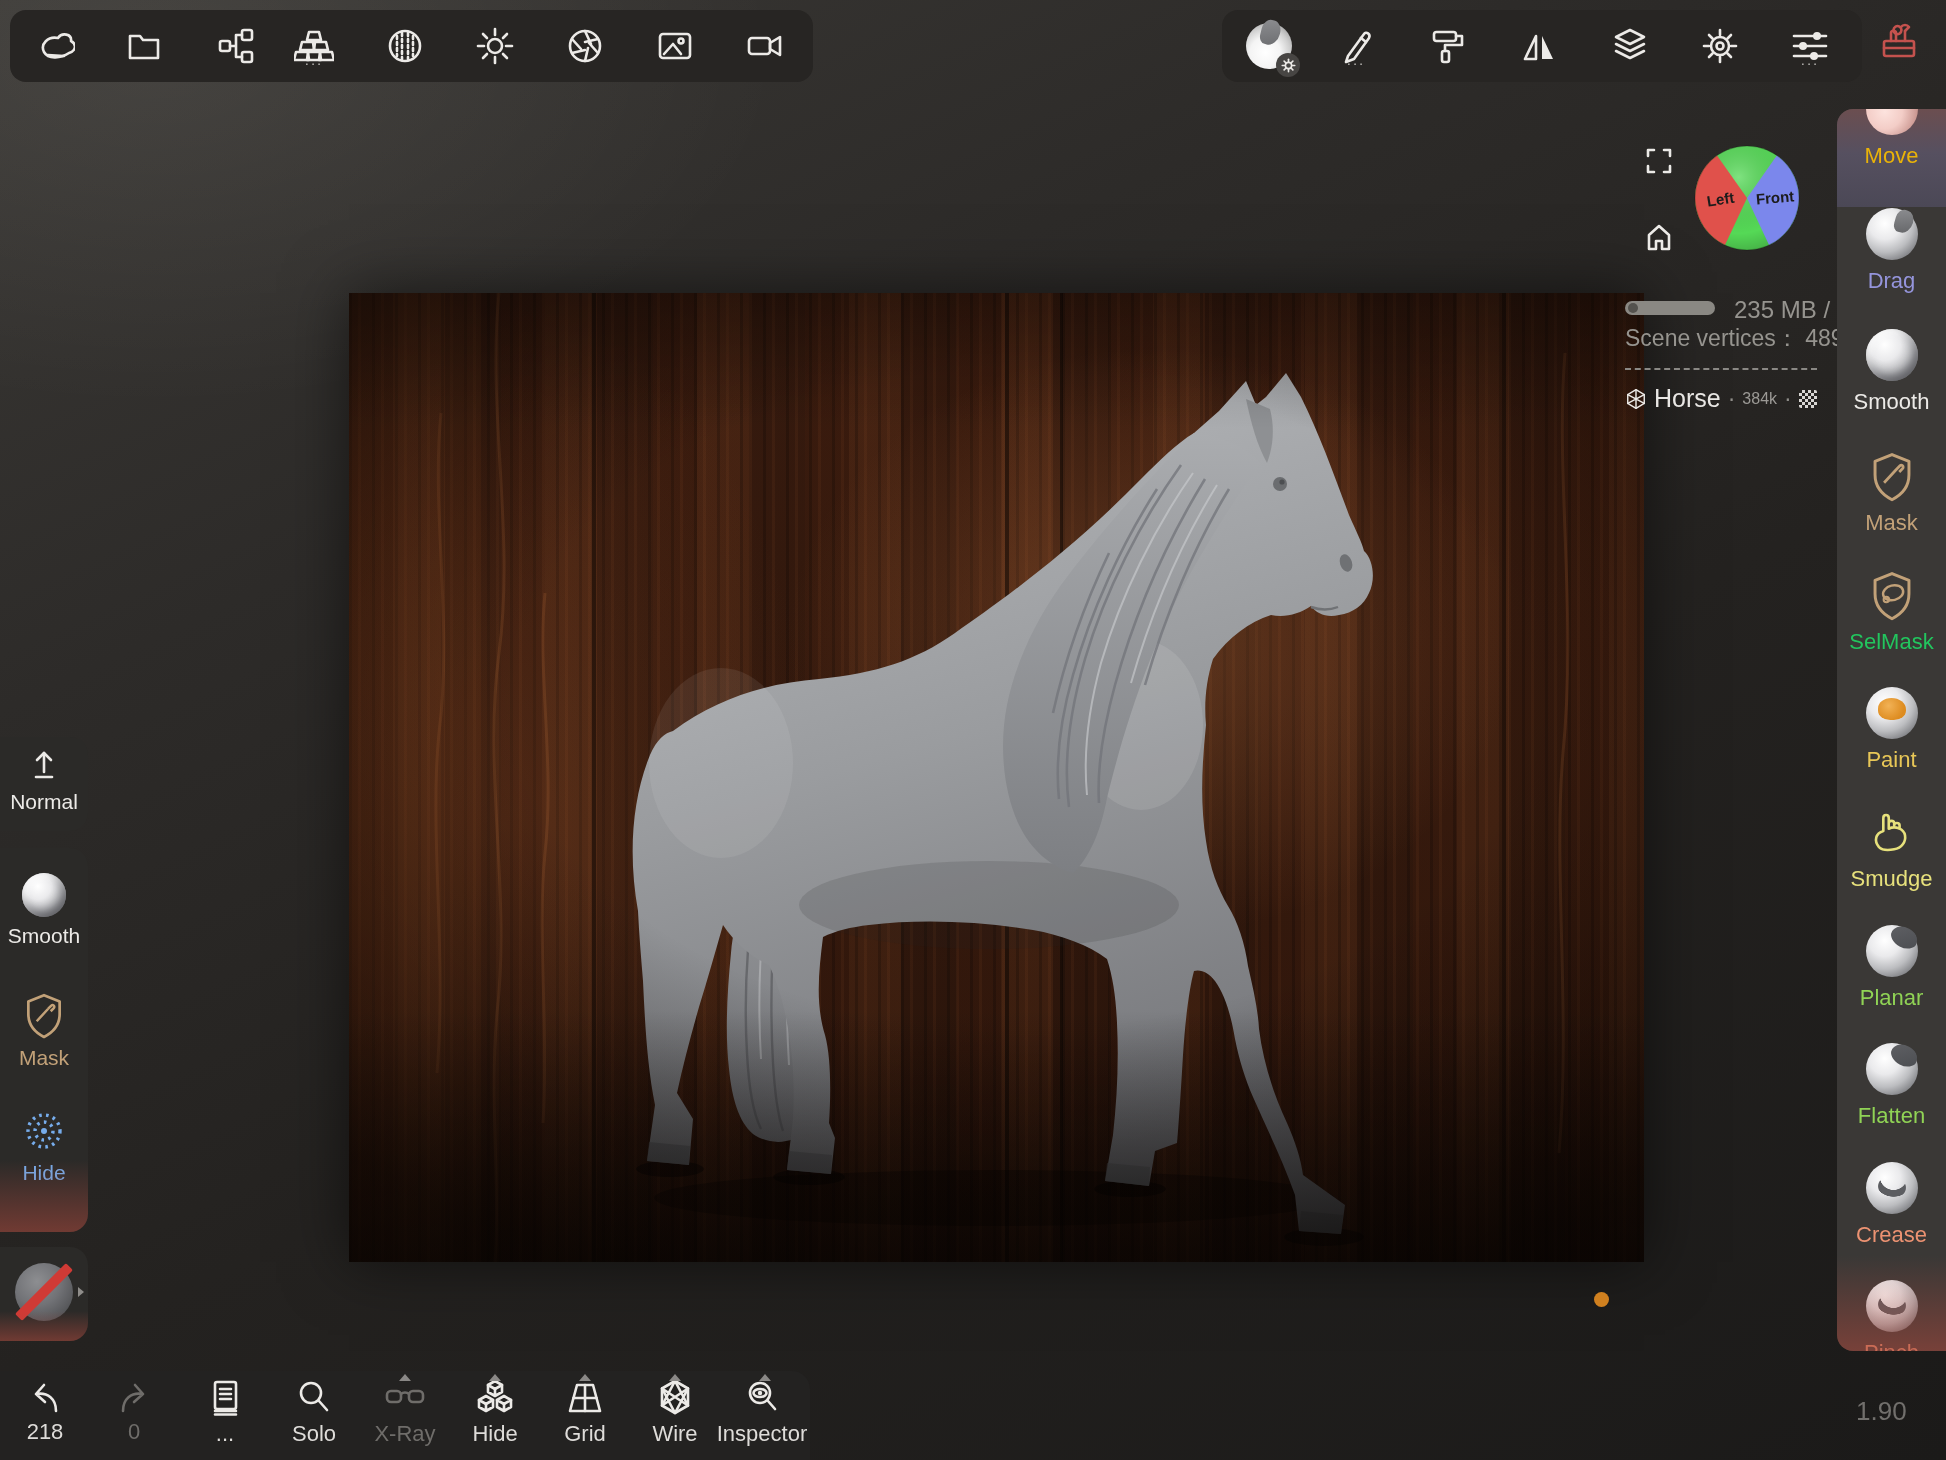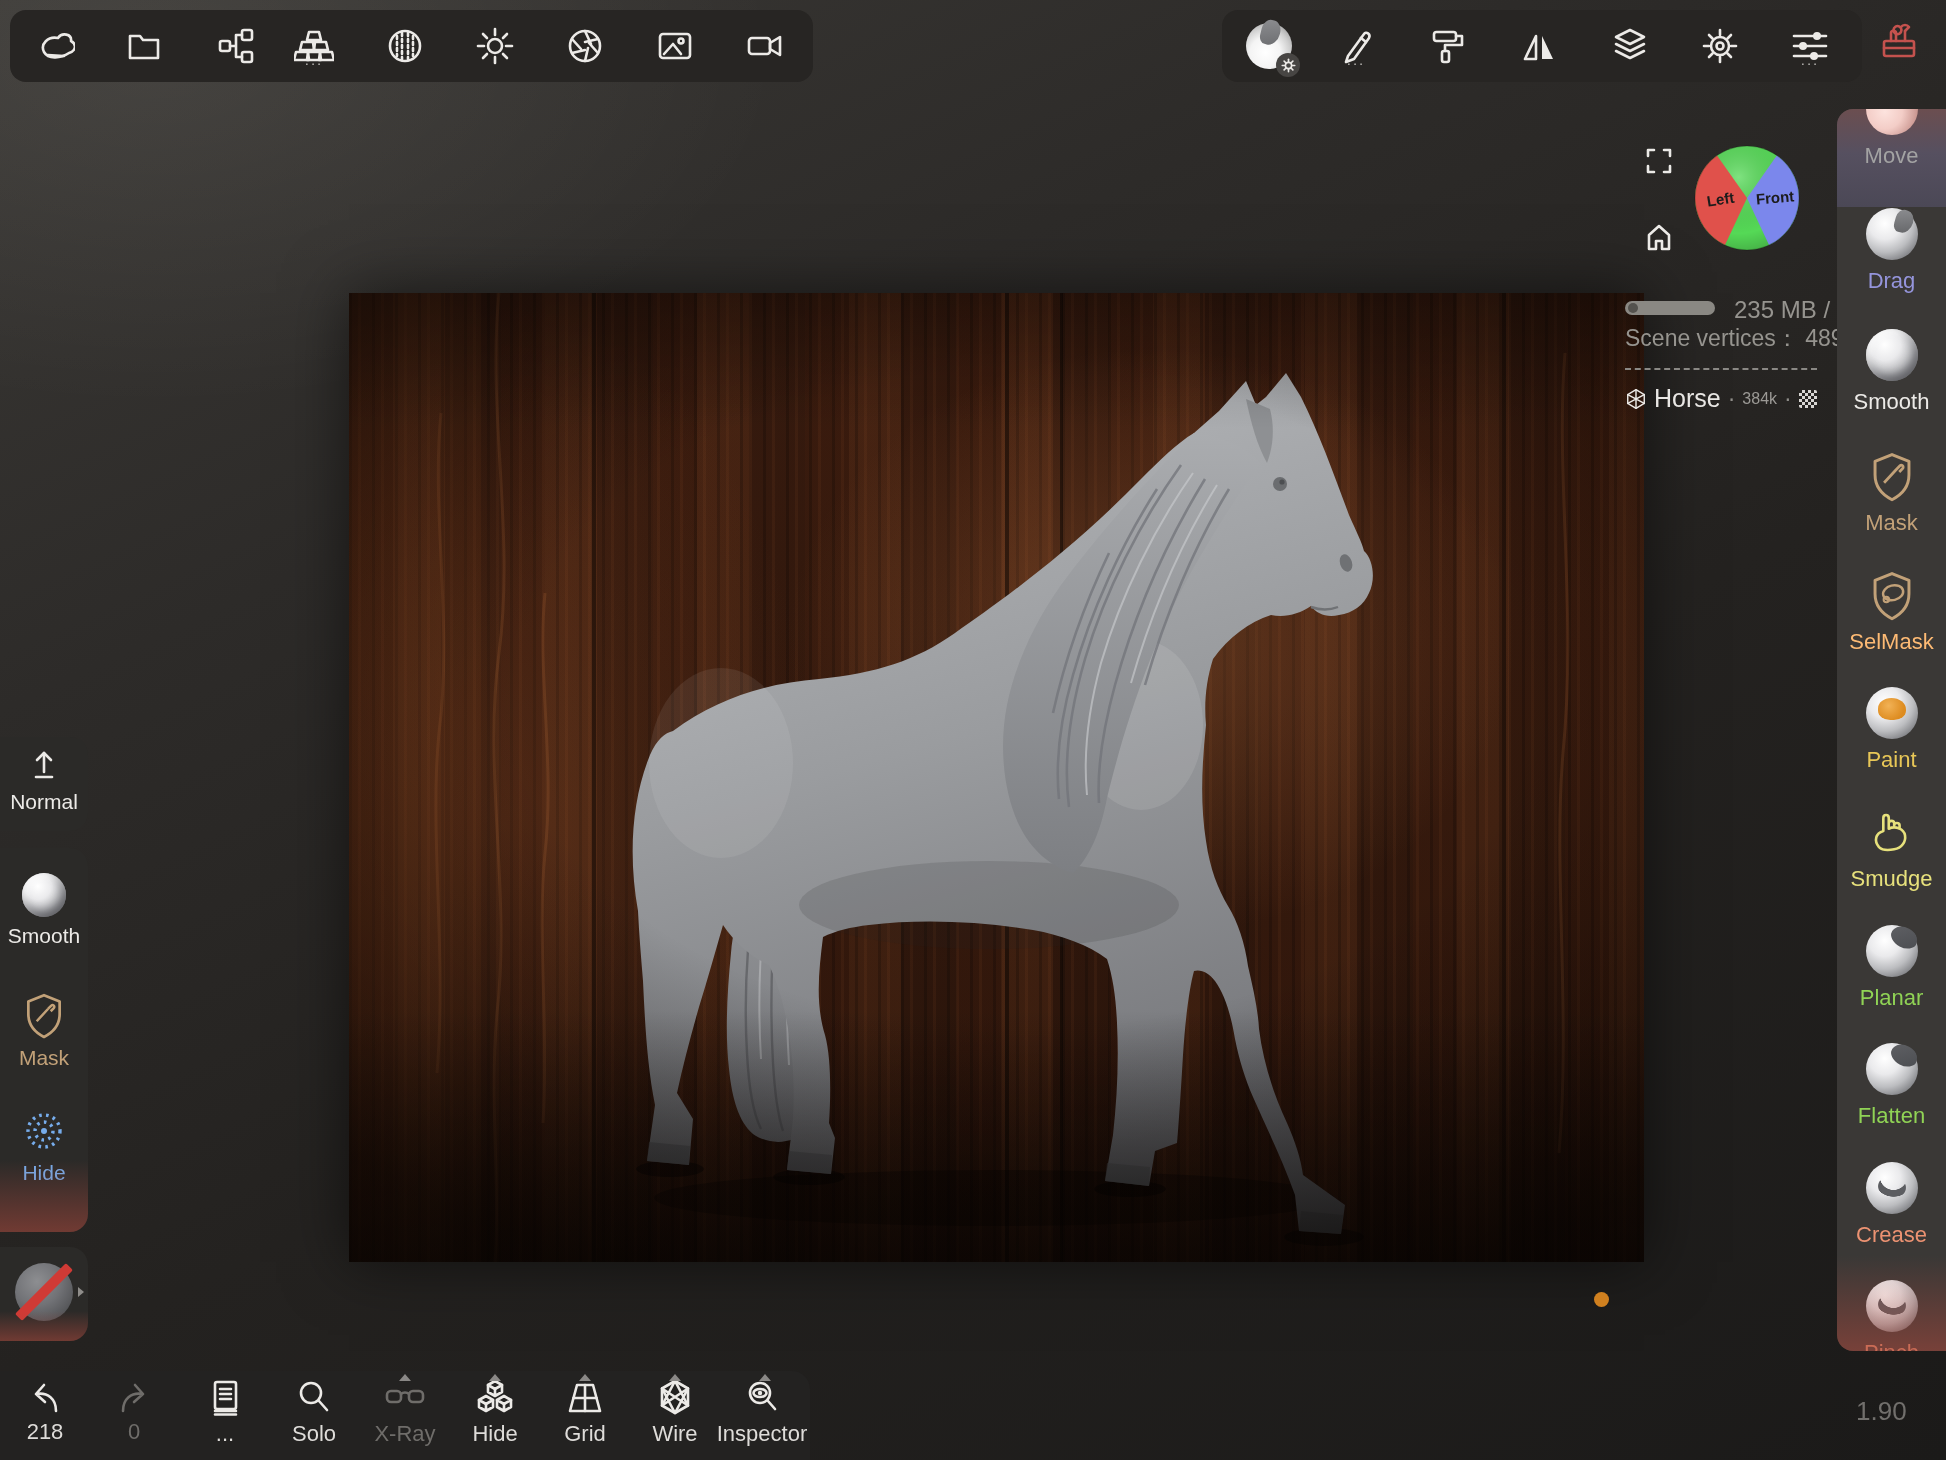--- a/index.html
+++ b/index.html
@@ -477,21 +477,21 @@
       </div>
     </div>
     <div class="d-caret"></div>
     <div class="redfade" style="height:30px"></div>
   </div>
 
   <div class="rbar">
     <div class="rsel"></div>
     <div class="rtool" style="top:-26px">
       <div class="sph sph-move"></div>
-      <span class="rlabel" style="color: #a3a3a3;">Move</span>
+      <span class="rlabel" style="color: #eab308;">Move</span>
     </div>
     <div class="rtool" style="top:99px">
       <div class="sph sph-drag"></div>
       <span class="rlabel" style="color: rgb(149, 149, 220);">Drag</span>
     </div>
     <div class="rtool" style="top:220px">
       <div class="sph sph-smooth"></div>
       <span class="rlabel" style="color: rgb(236, 234, 231);">Smooth</span>
     </div>
     <div class="rtool" style="top:341px">
@@ -500,21 +500,21 @@
           <path d="M15,29 L26,17 M26,17 l3,-3 a1.6,1.6 0 0 1 2.4,2.4 l-3,3" stroke="#c2a178" stroke-width="2.4" fill="none"></path>
         </svg>
       <span class="rlabel" style="color: rgb(194, 161, 120);">Mask</span>
     </div>
     <div class="rtool" style="top:460px">
       <svg width="50" height="52" viewBox="0 0 44 46">
           <path d="M22,4 L37,10 V22 C37,33 30,40 22,44 C14,40 7,33 7,22 V10 Z" fill="none" stroke="#c2a178" stroke-width="2.6" stroke-linejoin="round"></path>
           <ellipse cx="23" cy="21" rx="9" ry="6.5" transform="rotate(-14 23 21)" fill="none" stroke="#c2a178" stroke-width="2.2"></ellipse>
           <circle cx="17" cy="27" r="2.4" fill="none" stroke="#c2a178" stroke-width="1.8"></circle>
         </svg>
-      <span class="rlabel" style="color: #fdba74;">SelMask</span>
+      <span class="rlabel" style="color: #22c55e;">SelMask</span>
     </div>
     <div class="rtool" style="top:578px">
       <div class="sph sph-paint"></div>
       <span class="rlabel" style="color: rgb(232, 199, 87);">Paint</span>
     </div>
     <div class="rtool" style="top:697px">
       <svg width="52" height="52" viewBox="0 0 48 48">
           <path d="M12,38 C7,32 9,25 16,23 L16,11 C16,7.5 21,7.5 21,11 L21,21 C27,18 35,21 36,27 C37,33 33,39 26,40 C21,41 15,41 12,38 Z M21,21 L21,16 C21,13 26,13 26,16 L26,21 M26,18 C26,15 31,15 31,18 L31,22" fill="none" stroke="#e7e17c" stroke-width="2.4" stroke-linejoin="round"></path>
         </svg>
       <span class="rlabel" style="color: rgb(231, 225, 124);">Smudge</span>

